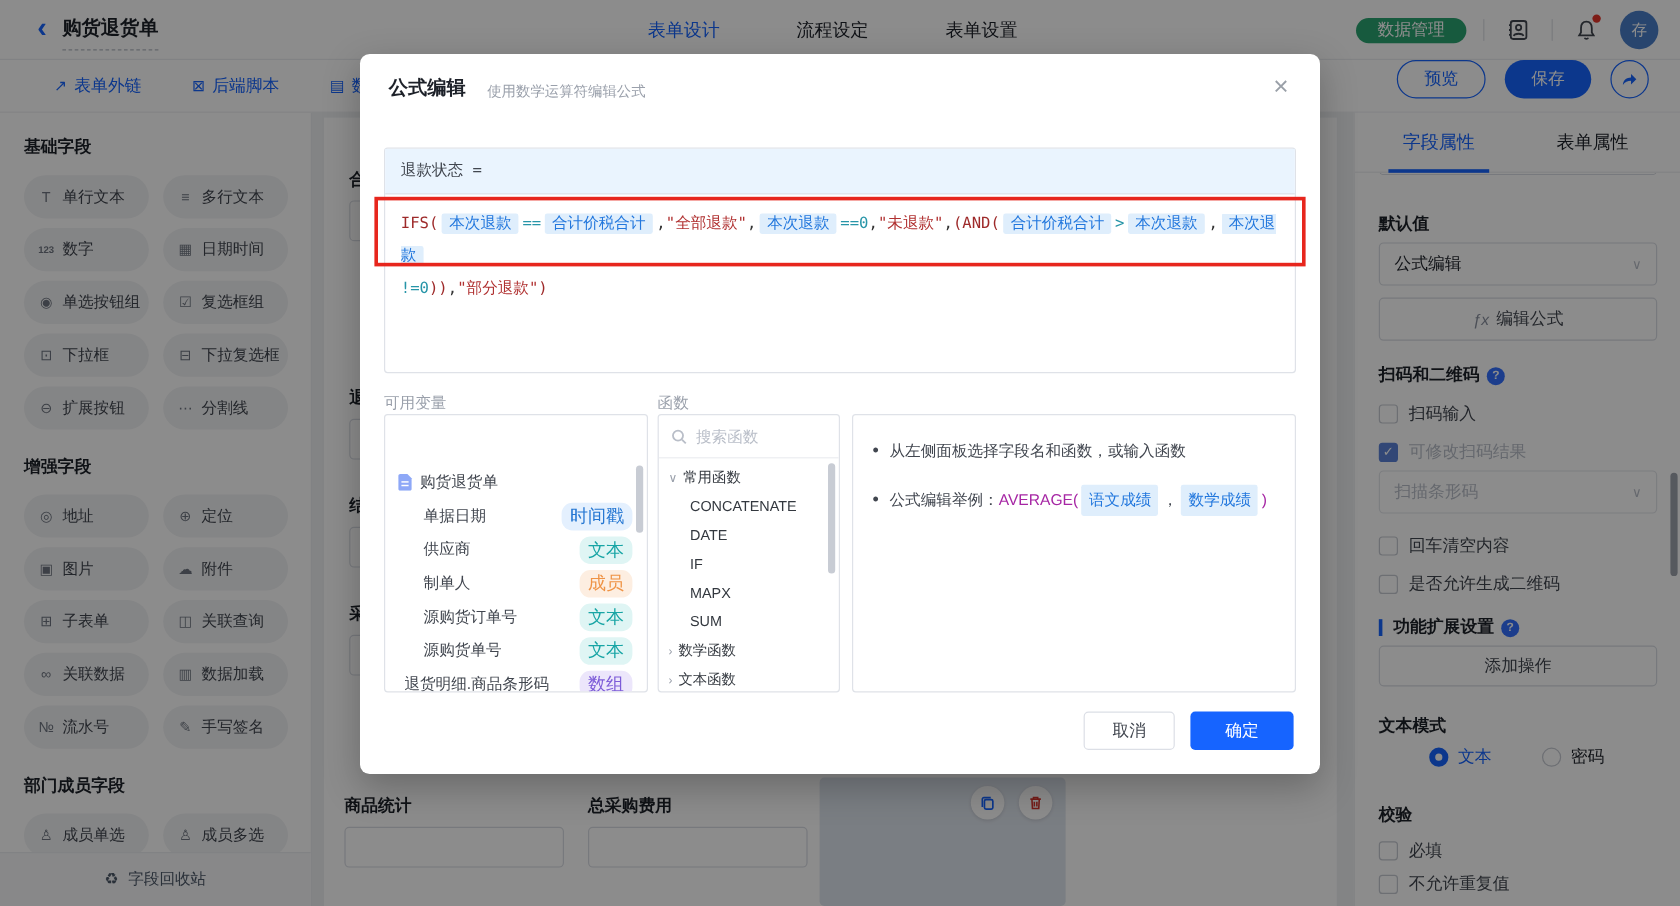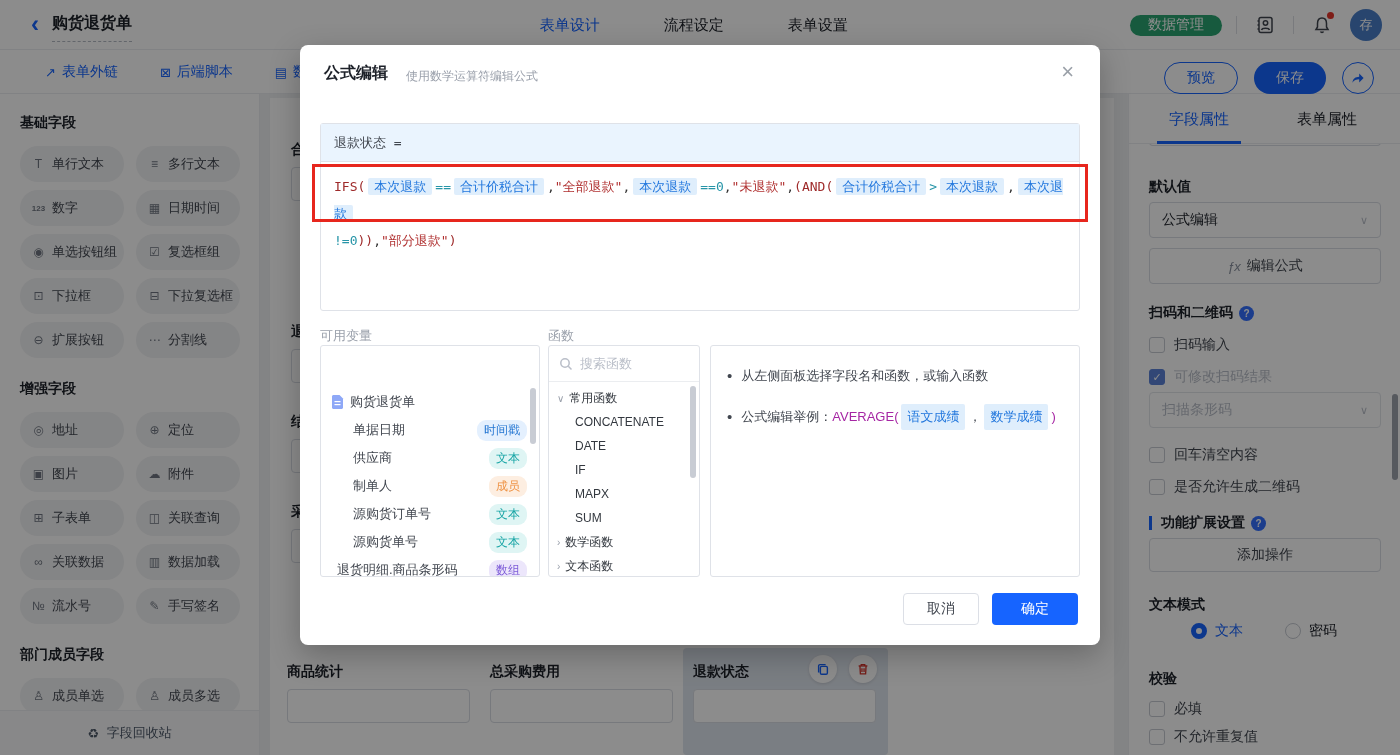--- a/index.html
+++ b/index.html
@@ -27,21 +27,21 @@
   .bell-dot { position:absolute; right:2px; top:1px; width:7px; height:7px; background:#e5352b; border-radius:50%; }
   .avatar { width:32px; height:32px; border-radius:50%; background:#4a7fc9; color:#fff; font-size:13px;
             display:flex; align-items:center; justify-content:center; cursor:pointer; }
 
   
   .toolbar { position:absolute; left:0; top:50px; width:1400px; height:44px; background:#fff;
              border-bottom:1px solid #ebedf0; }
   .tool-links { position:absolute; left:45px; top:0; height:44px; display:flex; gap:42px; align-items:center; }
   .tool-link { color:#1664ff; font-size:14px; display:flex; gap:6px; align-items:center; cursor:pointer; }
   .tool-link .tl-ic { font-size:13px; }
-  .tool-right { position:absolute; right:26px; top:0; height:44px; display:flex; gap:16px; align-items:flex-end; }
+  .tool-right { position:absolute; right:26px; top:0; height:44px; display:flex; gap:16px; align-items:flex-start; }
   .btn-outline-blue { height:32px; padding:0 22px; border:1px solid #1664ff; color:#1664ff; background:#fff;
                       border-radius:16px; font-size:14px; cursor:pointer; }
   .btn-blue { height:32px; padding:0 22px; border:none; color:#fff; background:#1664ff;
               border-radius:16px; font-size:14px; cursor:pointer; }
   .btn-share { width:32px; height:32px; border:1px solid #1664ff; background:#fff; border-radius:50%;
                display:flex; align-items:center; justify-content:center; cursor:pointer; }
 
   
   .sidebar { position:absolute; left:0; top:94px; width:260px; bottom:0; background:#fff;
              border-right:1px solid #ebedf0; overflow:hidden; padding:20px 20px 0 20px; }
@@ -122,21 +122,21 @@
 
   .col-label { position:absolute; top:282px; font-size:13px; color:#9aa0ab; }
   .panel { position:absolute; top:300px; border:1px solid #dfe2e8; border-radius:3px; background:#fff; overflow:hidden; }
   .vpanel { left:20px; width:220px; height:232px; }
   .vtabs { height:38px; border-bottom:1px solid #ebedf0; position:relative; font-size:13px; }
   .vtab { position:absolute; top:0; line-height:38px; cursor:pointer; }
   .vtab.active { color:#1664ff; }
   .vrow { position:absolute; left:0; width:100%; height:28px; display:flex; align-items:center; font-size:13px; color:#41464f; cursor:pointer; }
   .vrow .vdoc { margin:0 6px 0 10px; }
   .vrow.child { padding-left:32px; }
-  .vbadge { position:absolute; right:12px; font-size:12px; padding:2px 7px; border-radius:9px;text-align:center; }
+  .vbadge { position:absolute; right:12px; font-size:15px; padding:2px 7px; border-radius:9px;text-align:center; }
   .b-time { background:#e4f0fe; color:#2476d2; }
   .b-text { background:#dff5f4; color:#18a5a5; }
   .b-member { background:#fdeee1; color:#ef9345; }
   .b-array { background:#ece6fb; color:#7d5cd8; }
   .vscroll { position:absolute; right:3px; top:42px; width:6px; height:56px; background:#c8ccd4; border-radius:3px; }
 
   .fpanel { left:248px; width:152px; height:232px; }
   .fsearch { height:36px; border-bottom:1px solid #ebedf0; display:flex; align-items:center; gap:7px; padding:0 10px; }
   .fsearch input { border:none; outline:none; width:100px; font-size:13px; color:#41464f;
                    font-family:"Liberation Sans","DejaVu Sans",sans-serif; }
@@ -356,24 +356,20 @@
       <div class="sel-field" style="left:413px; top:550px; width:205px; height:107px;"></div>
 
       <div class="cfield" style="left:17px; top:565px;">
         <div class="clabel">商品统计</div>
         <div class="cinput"></div>
       </div>
       <div class="cfield" style="left:220px; top:565px;">
         <div class="clabel">总采购费用</div>
         <div class="cinput"></div>
       </div>
-      <div class="cfield" style="left:423px; top:565px;">
-        <div class="clabel">退款状态</div>
-        <div class="cinput" style="background:#fff;"></div>
-      </div>
       <span class="mini-circle" style="left:539px; top:557px;">
         <svg width="14" height="14" viewBox="0 0 16 16" fill="none" stroke="#1664ff" stroke-width="1.6">
           <rect x="5" y="5" width="8" height="9" rx="1.5"></rect>
           <path d="M11 3 L4.5 3 C3.7 3 3 3.7 3 4.5 L3 12"></path>
         </svg>
       </span>
       <span class="mini-circle" style="left:579px; top:557px;">
         <svg width="14" height="14" viewBox="0 0 16 16" fill="none" stroke="#d5342c" stroke-width="1.5">
           <path d="M3 4.5 L13 4.5"></path>
             <path d="M6 4.5 L6 3 L10 3 L10 4.5"></path>

